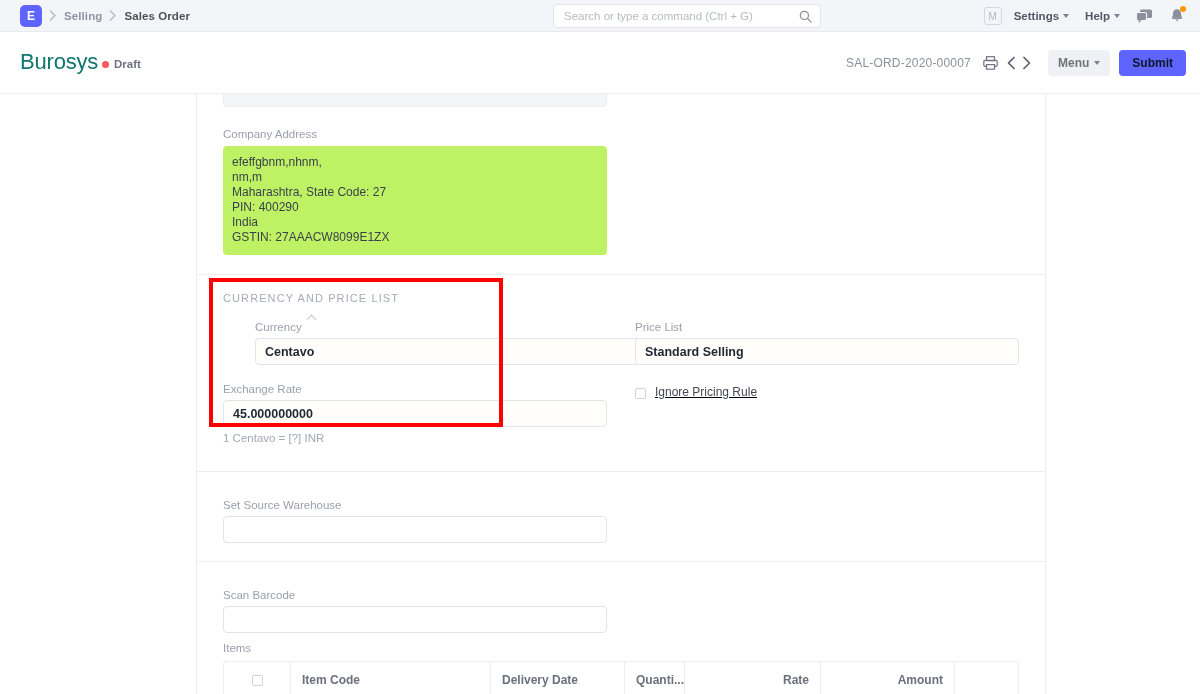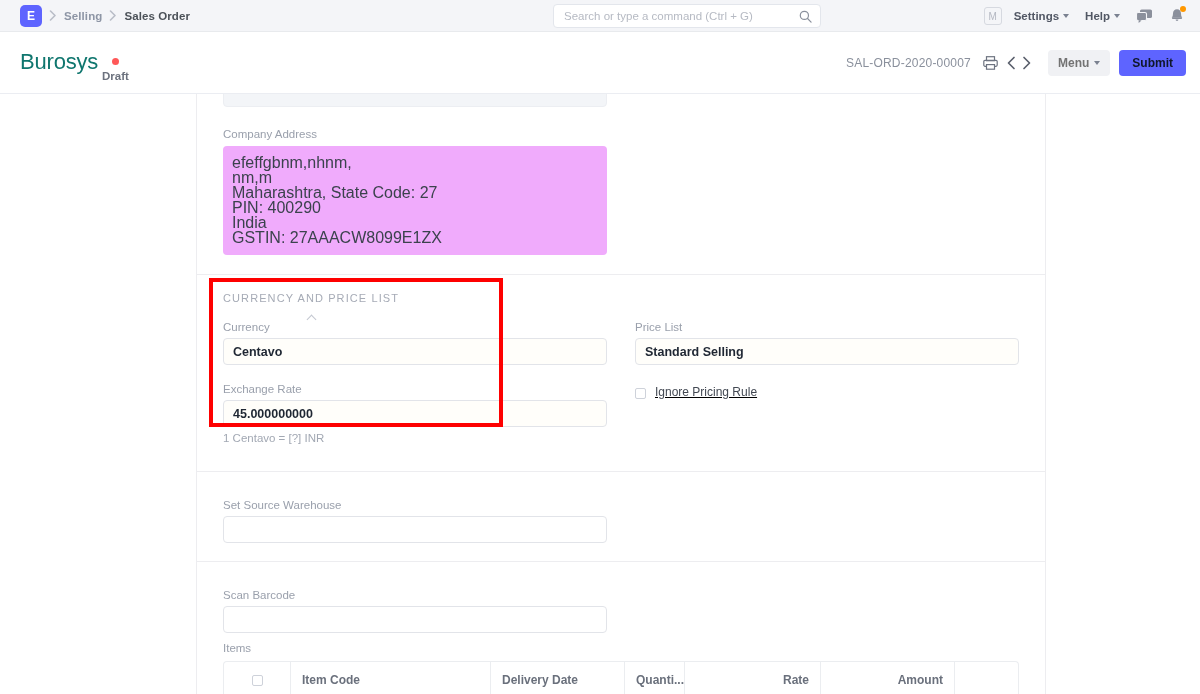--- a/index.html
+++ b/index.html
@@ -71,21 +71,21 @@
   .page-head {
     position: absolute; left: 0; top: 32px; width: 1200px; height: 62px;
     background: #ffffff; border-bottom: 1px solid #ebedf2;
   }
   .doc-title {
     position: absolute; left: 20px; top: 17px;
     font-size: 22px; color: #0f766e; font-weight: normal; letter-spacing: -.2px;
   }
   .status-wrap {
     position: absolute; left: 102px; top: 26px;
-    display: flex; align-items: center; gap: 5px; flex-direction: column;
+    display: flex; align-items: center; gap: 5px;
   }
   .status-dot { width: 7px; height: 7px; border-radius: 50%; background: #ff5858; }
   .status-text { font-size: 11.5px; font-weight: bold; color: #6c727e; }
   .head-right {
     position: absolute; right: 14px; top: 0; height: 62px;
     display: flex; align-items: center;
   }
   .doc-id { font-size: 12px; color: #8a909c; margin-right: 12px; letter-spacing: .2px; }
   .ico-btn { margin-right: 8px; display: flex; align-items: center; color: #6e7481; }
   .ico-btn.tight { margin-right: 4px; }
@@ -129,22 +129,22 @@
 
   .gst-top {
     position: absolute; left: 26px; top: -10px; width: 384px; height: 23px;
     background: #f3f5f8; border: 1px solid #eceef2; border-radius: 4px;
     font-size: 12.5px; font-weight: bold; color: #1f2733;
     padding: 0 9px; overflow: hidden; line-height: 9px;
   }
   .addr-label { position: absolute; left: 26px; top: 34px; }
   .addr-box {
     position: absolute; left: 26px; top: 52px; width: 384px;
-    background: #f0abfc; border-radius: 4px; padding: 9px 10px 10px 9px;
-    font-size: 16px; color: #3b424d; line-height: 15px;
+    background: #bef264; border-radius: 4px; padding: 9px 10px 10px 9px;
+    font-size: 12px; color: #3b424d; line-height: 15px;
   }
 
   .sect-title {
     font-size: 11px; color: #a6abb6; letter-spacing: 1.1px;
     display: flex; align-items: center; gap: 9px;
   }
   .chev-up {
     width: 7px; height: 7px; border-left: 1.5px solid #c3c7d0;
     border-top: 1.5px solid #c3c7d0; transform: rotate(45deg);
     margin-top: 3px;
@@ -294,21 +294,21 @@
     </div>
 
     <div class="sect" style="height:197px;">
       <div class="sect-title" style="position:absolute;left:26px;top:17px;flex-direction:column;">
         <span>CURRENCY AND PRICE LIST</span>
         <span class="chev-up"></span>
       </div>
 
       <div class="red-box"></div>
 
-      <div class="col-l" style="top:46px;">
+      <div class="col-l" style="top:46px;margin-left:32px;">
         <span class="fld-label">Currency</span>
         <div class="fld-input">Centavo</div>
       </div>
       <div class="col-l" style="top:108px;">
         <span class="fld-label">Exchange Rate</span>
         <div class="fld-input">45.000000000</div>
         <div class="fld-help">1 Centavo = [?] INR</div>
       </div>
 
       <div class="col-r" style="top:46px;">

